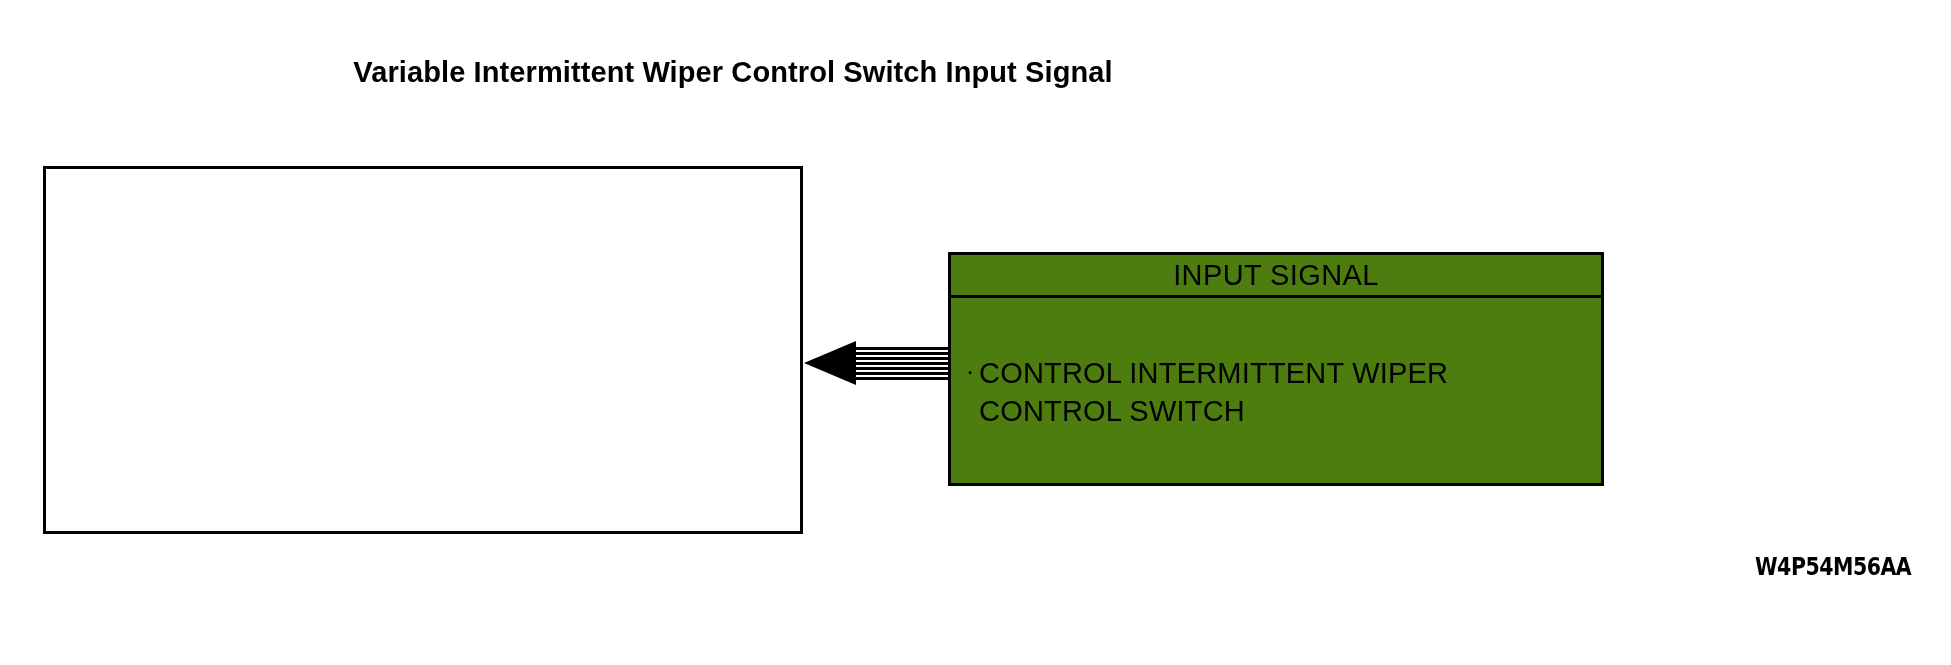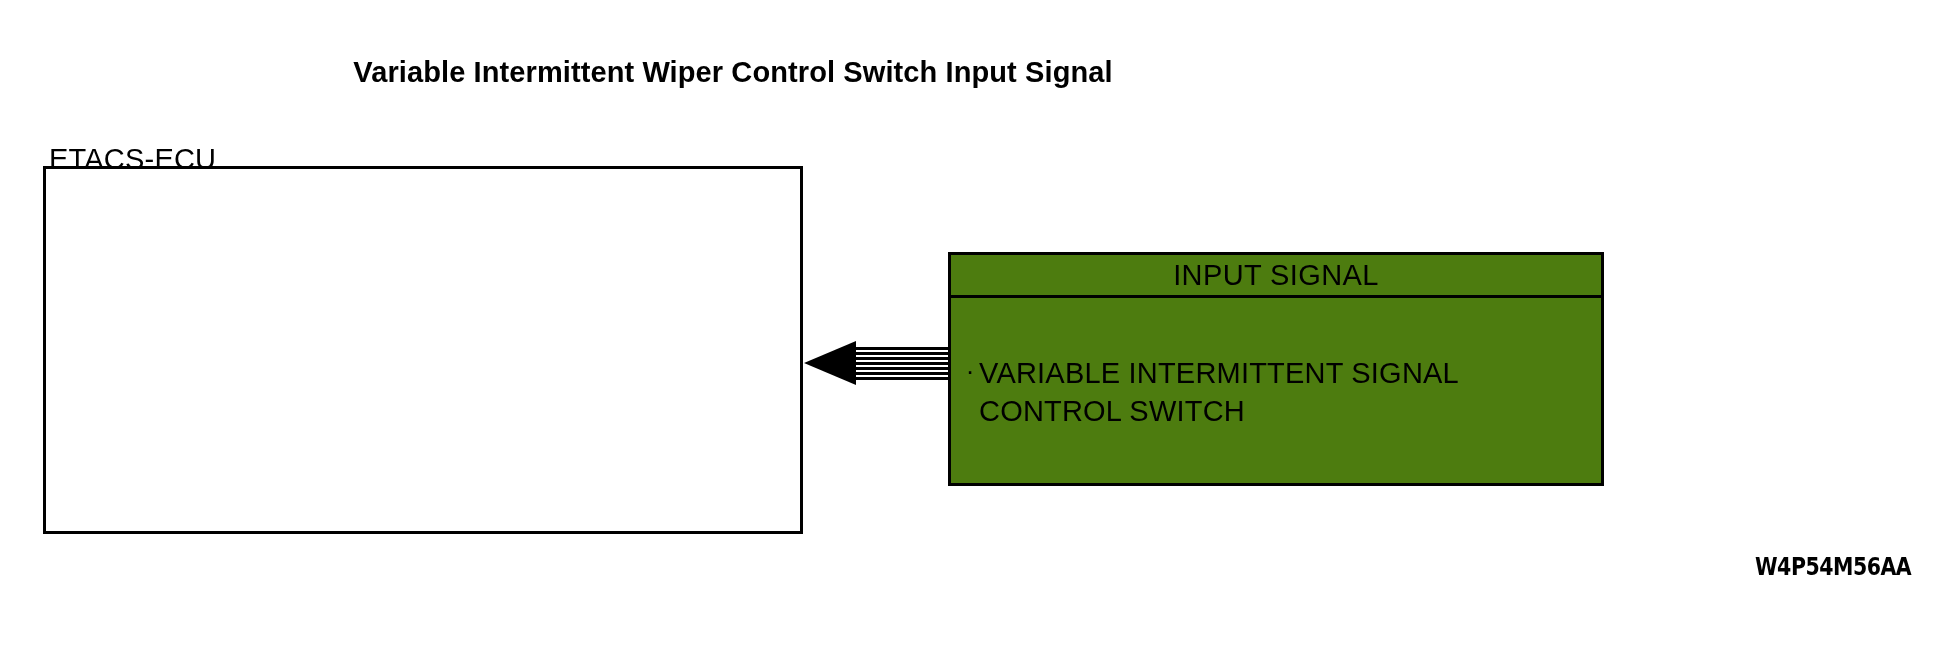--- a/index.html
+++ b/index.html
@@ -145,21 +145,20 @@
     white-space: nowrap;
   }
 </style>
 </head>
 <body>
 
 <div id="diagram">
 
   <div class="title">Variable Intermittent Wiper Control Switch Input Signal</div>
 
-  <div class="ecu-caption">ETACS-ECU</div>
 
   <div class="ecu-box"></div>
 
   <div class="arrow">
     <svg width="148" height="56" viewBox="0 0 148 56" xmlns="http://www.w3.org/2000/svg">
 
       <polygon points="1,28 53,6 53,50" fill="#000000"></polygon>
 
       <g fill="#000000">
         <rect x="52" y="12" width="96" height="3"></rect>
@@ -174,21 +173,21 @@
   </div>
 
   <div class="signal-box">
     <div class="signal-box-header">
       <span class="signal-box-header-text">INPUT SIGNAL</span>
     </div>
     <div class="signal-box-body">
       <div class="signal-item">
         <span class="signal-bullet">·</span>
         <span class="signal-item-lines">
-          <span>VARIABLE INTERMITTENT SIGNAL</span><br>
+          <span>CONTROL INTERMITTENT WIPER</span><br>
           <span>CONTROL SWITCH</span>
         </span>
       </div>
     </div>
   </div>
 
   <div class="part-number">W4P54M56AA</div>
 
 </div>
 

